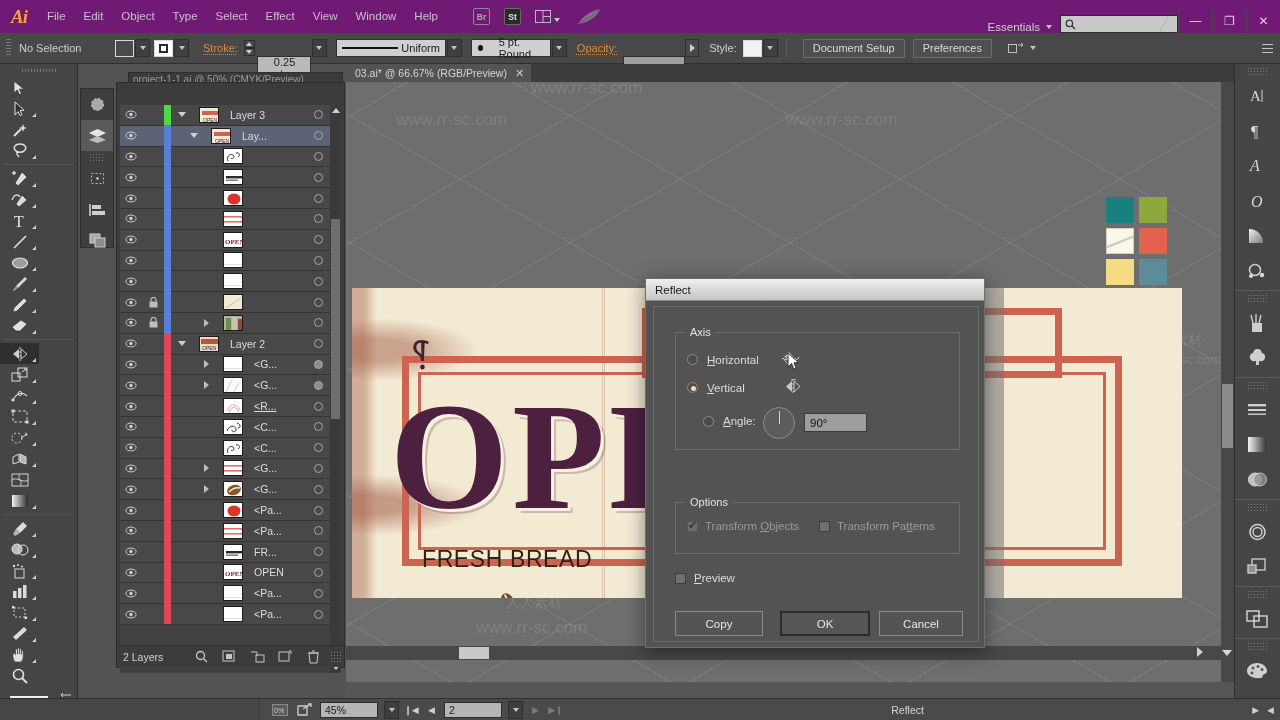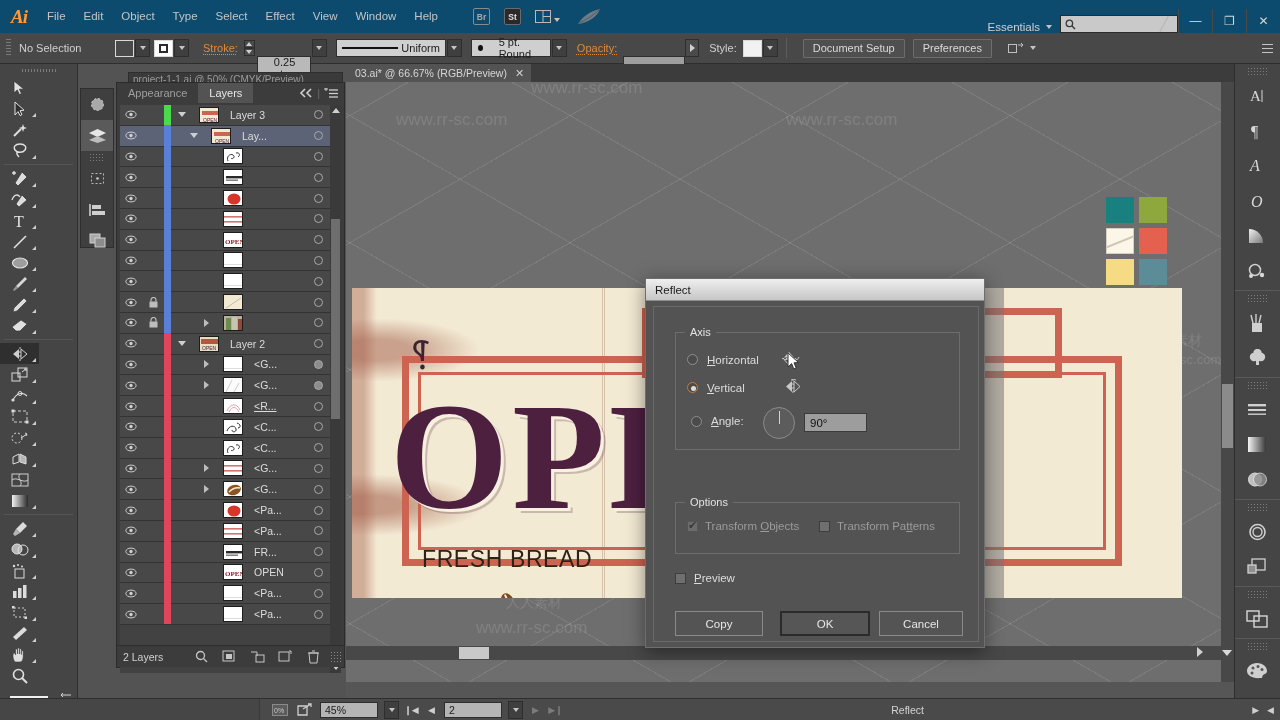--- a/index.html
+++ b/index.html
@@ -8,21 +8,21 @@
     background: #535353;
     font-family: "Liberation Sans", sans-serif;
     font-size: 11px; color: #c8c8c8;
     -webkit-font-smoothing: antialiased;
   }
   #app { position: relative; width: 1280px; height: 720px; }
 
   
   #menubar {
     position: absolute; left: 0; top: 0; width: 1280px; height: 33px;
-    background: #0c4a6e; display: flex; align-items: center;
+    background: #701a75; display: flex; align-items: center;
   }
   #ai-logo {
     width: 38px; height: 33px; display: flex; align-items: center;
     justify-content: center; color: #ff9a3c; font-size: 19px;
     font-weight: bold; font-style: italic; font-family: "Liberation Serif", serif;
     letter-spacing: -1px;
   }
   .menu-item {
     padding: 0 9px; height: 33px; line-height: 33px; font-size: 11.5px;
     color: #c4c4c4; cursor: default; white-space: nowrap;
@@ -681,36 +681,20 @@
       <svg width="17" height="15" viewBox="0 0 17 15">
           <rect x="1" y="1" width="10" height="9" fill="#a8a8a8" stroke="#d0d0d0"></rect>
           <rect x="6" y="5" width="10" height="9" fill="#8c8c8c" stroke="#d0d0d0"></rect>
         </svg>
     </div>
   </div>
 
   <div id="behind-tab">project-1-1.ai @ 50% (CMYK/Preview)</div>
 
   <div id="layers-panel">
-    <div id="panel-tabs">
-      <div class="ptab">Appearance</div>
-      <div class="ptab active">Layers</div>
-      <div id="tab-right">
-        <svg width="14" height="10" viewBox="0 0 14 10">
-          <path d="M6 1 L2 5 L6 9 M12 1 L8 5 L12 9" fill="none" stroke="#cfcfcf" stroke-width="1.6"></path>
-        </svg>
-        <span style="color:#6a6a6a;">|</span>
-        <svg width="15" height="11" viewBox="0 0 15 11">
-          <path d="M0 1 L4 1 M2 0 L2 3" stroke="#cfcfcf" stroke-width="1"></path>
-          <line x1="5" y1="2" x2="14" y2="2" stroke="#cfcfcf" stroke-width="1.3"></line>
-          <line x1="5" y1="5.5" x2="14" y2="5.5" stroke="#cfcfcf" stroke-width="1.3"></line>
-          <line x1="5" y1="9" x2="14" y2="9" stroke="#cfcfcf" stroke-width="1.3"></line>
-        </svg>
-      </div>
-    </div>
 
     <div id="layer-rows">
         <div class="lrow">
           <div class="c-eye">
             <svg class="eye" viewBox="0 0 14 10">
               <ellipse cx="7" cy="5" rx="6" ry="4" fill="none" stroke="#d2d2d2" stroke-width="1.1"></ellipse>
               <circle cx="7" cy="5" r="1.9" fill="#d2d2d2"></circle>
             </svg>
           </div>
           <div class="c-lock"></div>
@@ -1589,21 +1573,21 @@
           <span class="axis-icon" style="margin-left:30px;">
             <svg width="18" height="15" viewBox="0 0 18 15">
               <line x1="9" y1="0" x2="9" y2="15" stroke="#c8c8c8" stroke-dasharray="2 2"></line>
               <path d="M8 2 L8 13 L2 7.5Z" fill="#c8c8c8"></path>
               <path d="M10 2 L10 13 L16 7.5Z" fill="none" stroke="#c8c8c8"></path>
               <path d="M7 1 a4 4 0 0 1 5 0" fill="none" stroke="#c8c8c8"></path>
             </svg>
           </span>
         </div>
 
-        <div class="radio-row" style="left:15px; top:82px;">
+        <div class="radio-row" style="left:27px; top:82px;">
           <span class="radio"></span>
           <span class="rlabel"><u>A</u>ngle:</span>
         </div>
         <div id="angle-dial" style="left:87px; top:74px;"></div>
         <div id="angle-field" style="left:128px; top:80px;">90°</div>
       </div>
 
       <div class="group" style="left:21px; top:195px; width:285px; height:52px;">
         <span class="group-label">Options</span>
         <div style="position:absolute; left:11px; top:17px; display:flex; align-items:center; gap:7px;">

